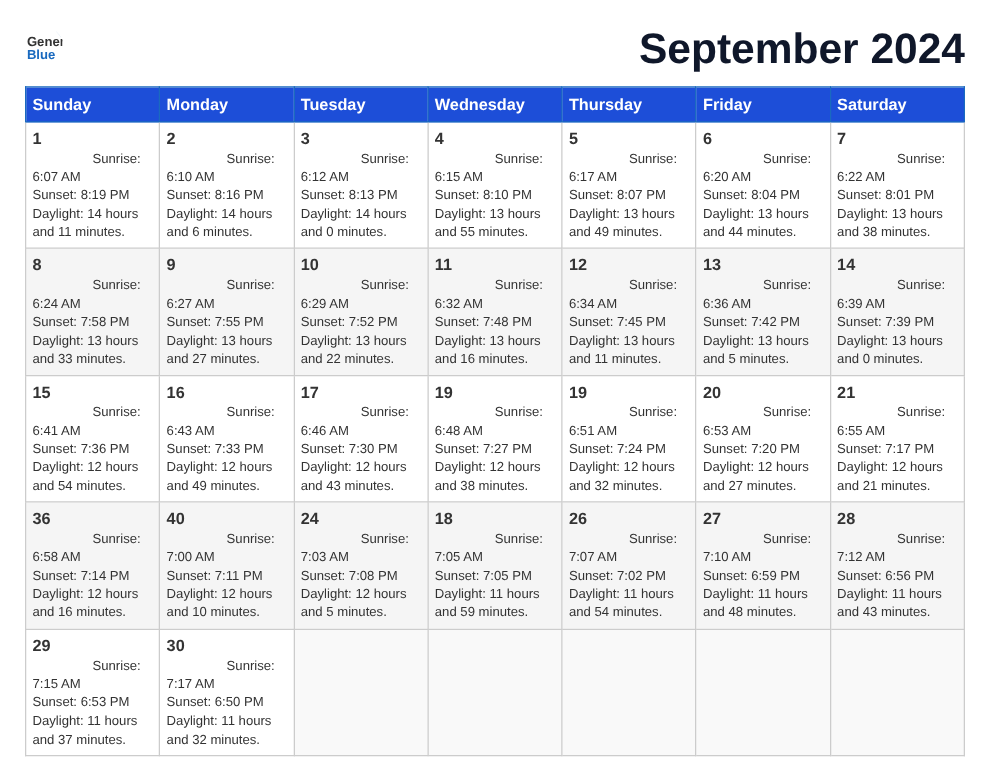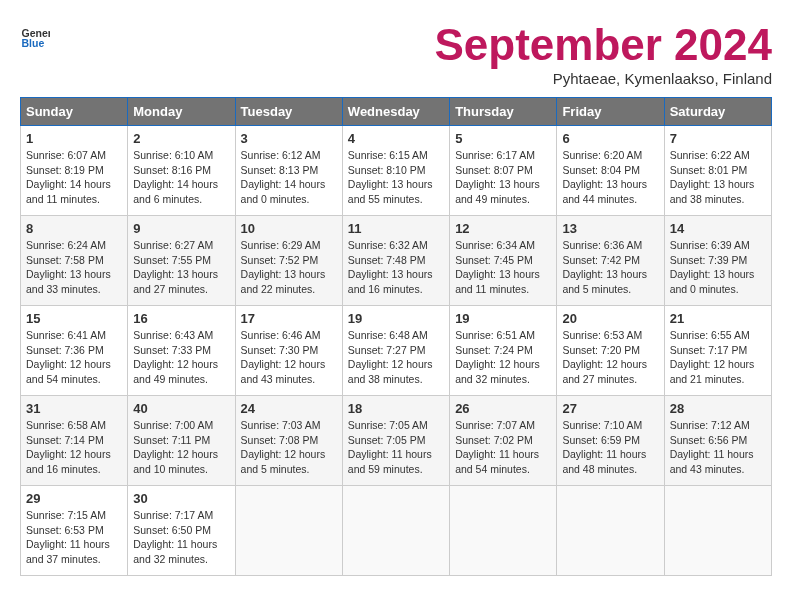--- a/index.html
+++ b/index.html
@@ -22,35 +22,35 @@
       gap: 4px;
     }
     .logo-icon {
       width: 30px;
       height: 30px;
     }
     .title-block {
       text-align: right;
     }
     .month-title {
-      font-size: 44px;
+      font-size: 34px;
       font-weight: bold;
-      color: #be185d;
+      color: #0f172a;
     }
     .location {
       font-size: 15px;
       color: #333;
     }
     table {
       width: 100%;
       border-collapse: collapse;
       table-layout: fixed;
     }
     thead tr th {
-      background-color: #737373;
+      background-color: #1d4ed8;
       color: #fff;
       font-size: 13px;
       font-weight: bold;
       padding: 6px 5px;
       text-align: left;
       border: 1px solid #1a6abf;
     }
     tbody tr td {
       vertical-align: top;
       padding: 5px;
@@ -65,39 +65,39 @@
     }
     .day-num {
       font-size: 13px;
       font-weight: bold;
       display: block;
       margin-bottom: 2px;
     }
     .cell-text {
       font-size: 10.5px;
       line-height: 1.4;
+      margin-left: 48px;
     }
     td.empty {
       background: #f9f9f9;
     }
   </style>
 </head>
 <body>
 
 <div class="header">
   <div class="logo">
     <svg class="logo-icon" viewBox="0 0 40 40">
       <text x="2" y="22" font-size="14" font-weight="bold" fill="#333">General</text>
       <text x="2" y="36" font-size="14" font-weight="bold" fill="#1a6abf">Blue</text>
       <polygon points="32,5 40,15 36,10" fill="#1a6abf"></polygon>
     </svg>
   </div>
   <div class="title-block">
     <div class="month-title">September 2024</div>
-    <div class="location">Pyhtaeae, Kymenlaakso, Finland</div>
   </div>
 </div>
 
 <table>
   <thead>
     <tr>
       <th>Sunday</th>
       <th>Monday</th>
       <th>Tuesday</th>
       <th>Wednesday</th>
@@ -192,21 +192,21 @@
     <span class="day-num">20</span>
     <span class="cell-text">Sunrise: 6:53 AM<br>Sunset: 7:20 PM<br>Daylight: 12 hours and 27 minutes.</span>
   </td>
         <td>
     <span class="day-num">21</span>
     <span class="cell-text">Sunrise: 6:55 AM<br>Sunset: 7:17 PM<br>Daylight: 12 hours and 21 minutes.</span>
   </td>
       </tr>
       <tr>
         <td>
-    <span class="day-num">31</span>
+    <span class="day-num">36</span>
     <span class="cell-text">Sunrise: 6:58 AM<br>Sunset: 7:14 PM<br>Daylight: 12 hours and 16 minutes.</span>
   </td>
         <td>
     <span class="day-num">40</span>
     <span class="cell-text">Sunrise: 7:00 AM<br>Sunset: 7:11 PM<br>Daylight: 12 hours and 10 minutes.</span>
   </td>
         <td>
     <span class="day-num">24</span>
     <span class="cell-text">Sunrise: 7:03 AM<br>Sunset: 7:08 PM<br>Daylight: 12 hours and 5 minutes.</span>
   </td>

